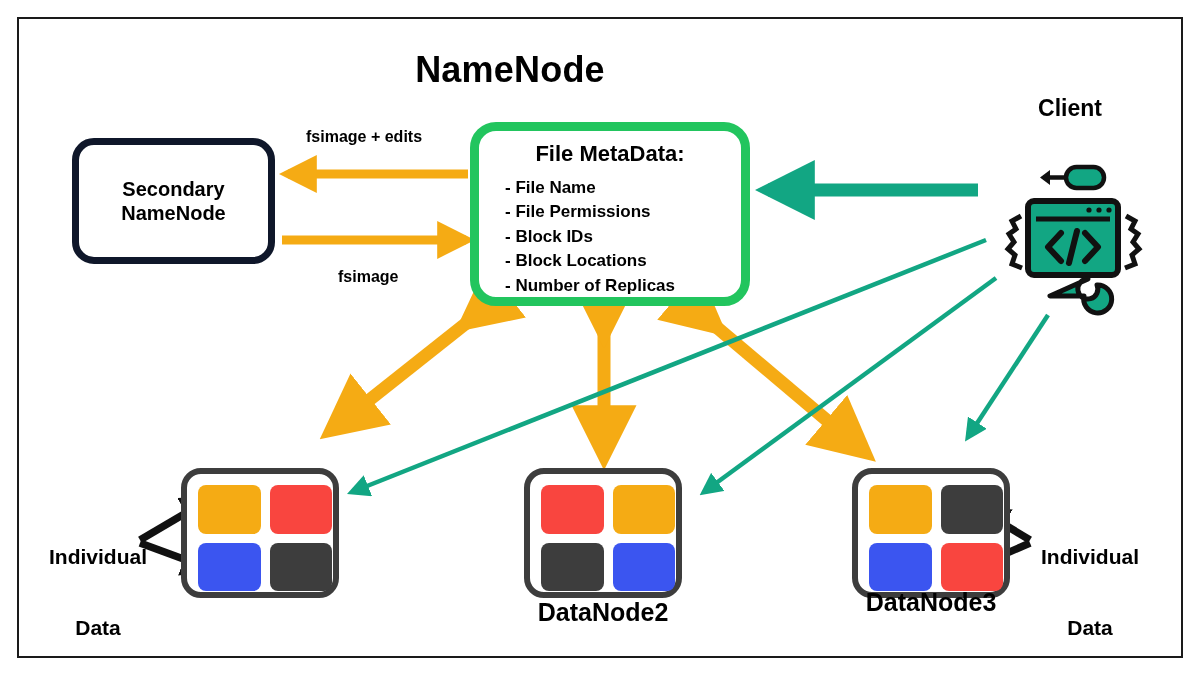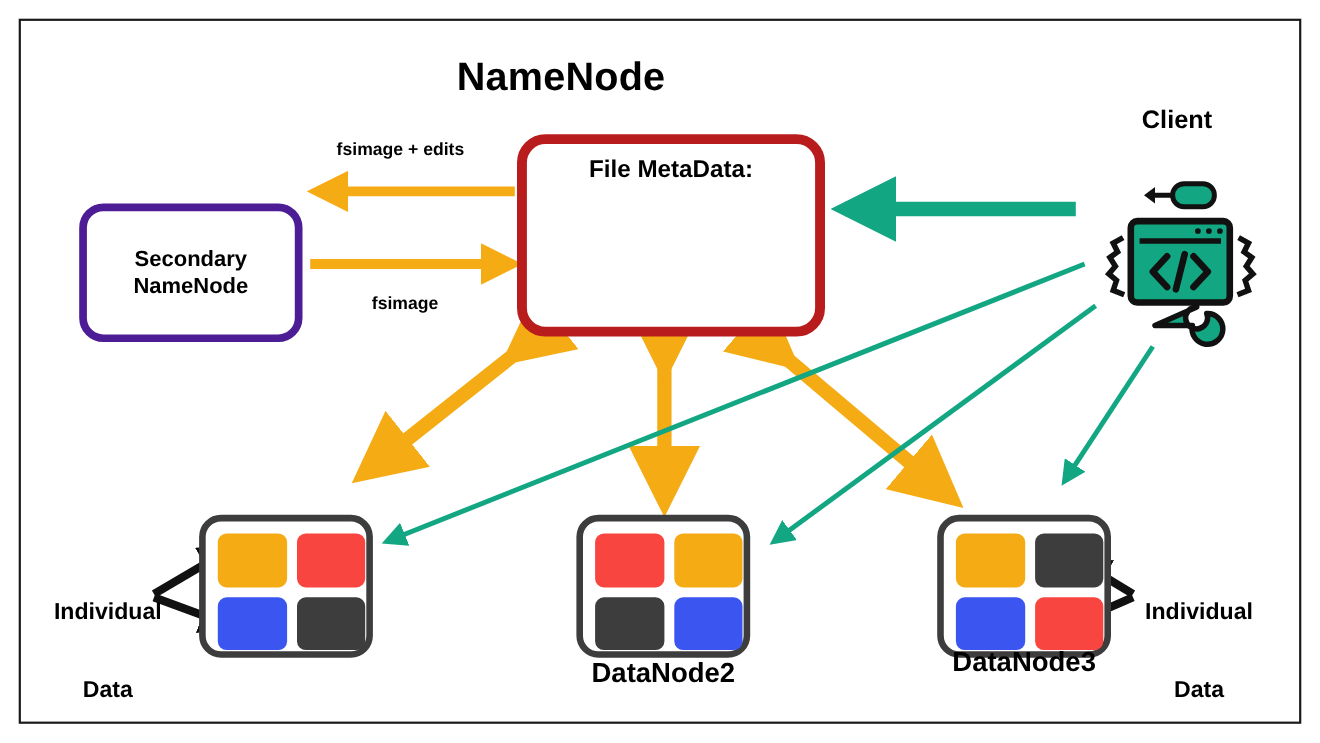--- a/index.html
+++ b/index.html
@@ -7,27 +7,27 @@
   #stage{position:relative;width:1081px;height:675px;background:#ffffff;}
   #frame{position:absolute;left:17px;top:17px;width:1166px;height:641px;border:2px solid #1a1a1a;box-sizing:border-box;}
   svg.layer{position:absolute;left:0;top:0;width:1200px;height:675px;pointer-events:none;}
 
   .lbl{position:absolute;font-weight:bold;color:#000;line-height:1.12;white-space:pre;}
 
   #namenode-title{left:0;top:50px;width:1200px;text-align:center;font-size:36px;letter-spacing:.2px;}
   #namenode-title span{position:relative;left:-90px;}
 
   #namenode-box{position:absolute;left:470px;top:122px;width:280px;height:184px;
-      border:9px solid #b91c1c;border-radius:26px;background:#fff;box-sizing:border-box;}
+      border:9px solid #22c55e;border-radius:26px;background:#fff;box-sizing:border-box;}
   #nn-head{position:absolute;left:0;top:10px;width:100%;text-align:center;font-size:22px;font-weight:bold;color:#000;}
   #nn-list{position:absolute;left:26px;top:45px;font-size:17px;font-weight:bold;color:#000;line-height:1.44;}
 
   #secondary-box{position:absolute;left:72px;top:138px;width:203px;height:126px;
-      border:7px solid #4c1d95;border-radius:22px;background:#fff;box-sizing:border-box;
-      display:flex;align-items:center;justify-content:center;margin-top:47px;}
+      border:7px solid #0f172a;border-radius:22px;background:#fff;box-sizing:border-box;
+      display:flex;align-items:center;justify-content:center;}
   #secondary-box .txt{text-align:center;font-size:20px;font-weight:bold;color:#000;line-height:1.22;}
 
   #client-title{left:980px;top:96px;width:180px;text-align:center;font-size:23px;}
 
   .dn{position:absolute;width:158px;height:130px;border:6px solid #3d3d3d;border-radius:20px;background:#fff;box-sizing:border-box;}
   .dn .grid{position:absolute;left:11px;top:11px;width:134px;height:106px;
       display:grid;grid-template-columns:1fr 1fr;grid-template-rows:1fr 1fr;gap:9px;}
   .blk{border-radius:8px;}
   .dn-label{position:absolute;width:200px;text-align:center;font-size:25px;font-weight:bold;color:#000;}
 
@@ -90,20 +90,27 @@
     <line x1="140" y1="543" x2="208" y2="568" stroke="#111111" stroke-width="7.5" marker-end="url(#ah-black)"></line>
 
     <line x1="1030" y1="540" x2="982" y2="511" stroke="#111111" stroke-width="7.5" marker-end="url(#ah-black)"></line>
     <line x1="1030" y1="543" x2="968" y2="570" stroke="#111111" stroke-width="7.5" marker-end="url(#ah-black)"></line>
   </svg>
 
   <div class="lbl" id="namenode-title"><span>NameNode</span></div>
 
   <div id="namenode-box">
     <div id="nn-head">File MetaData:</div>
+    <div id="nn-list">
+      <div>- File Name</div>
+      <div>- File Permissions</div>
+      <div>- Block IDs</div>
+      <div>- Block Locations</div>
+      <div>- Number of Replicas</div>
+    </div>
   </div>
 
   <div id="secondary-box">
     <div class="txt">
       <div>Secondary</div>
       <div>NameNode</div>
     </div>
   </div>
 
   <div class="edge-lbl" id="lbl-fsimage-edits">fsimage + edits</div>

